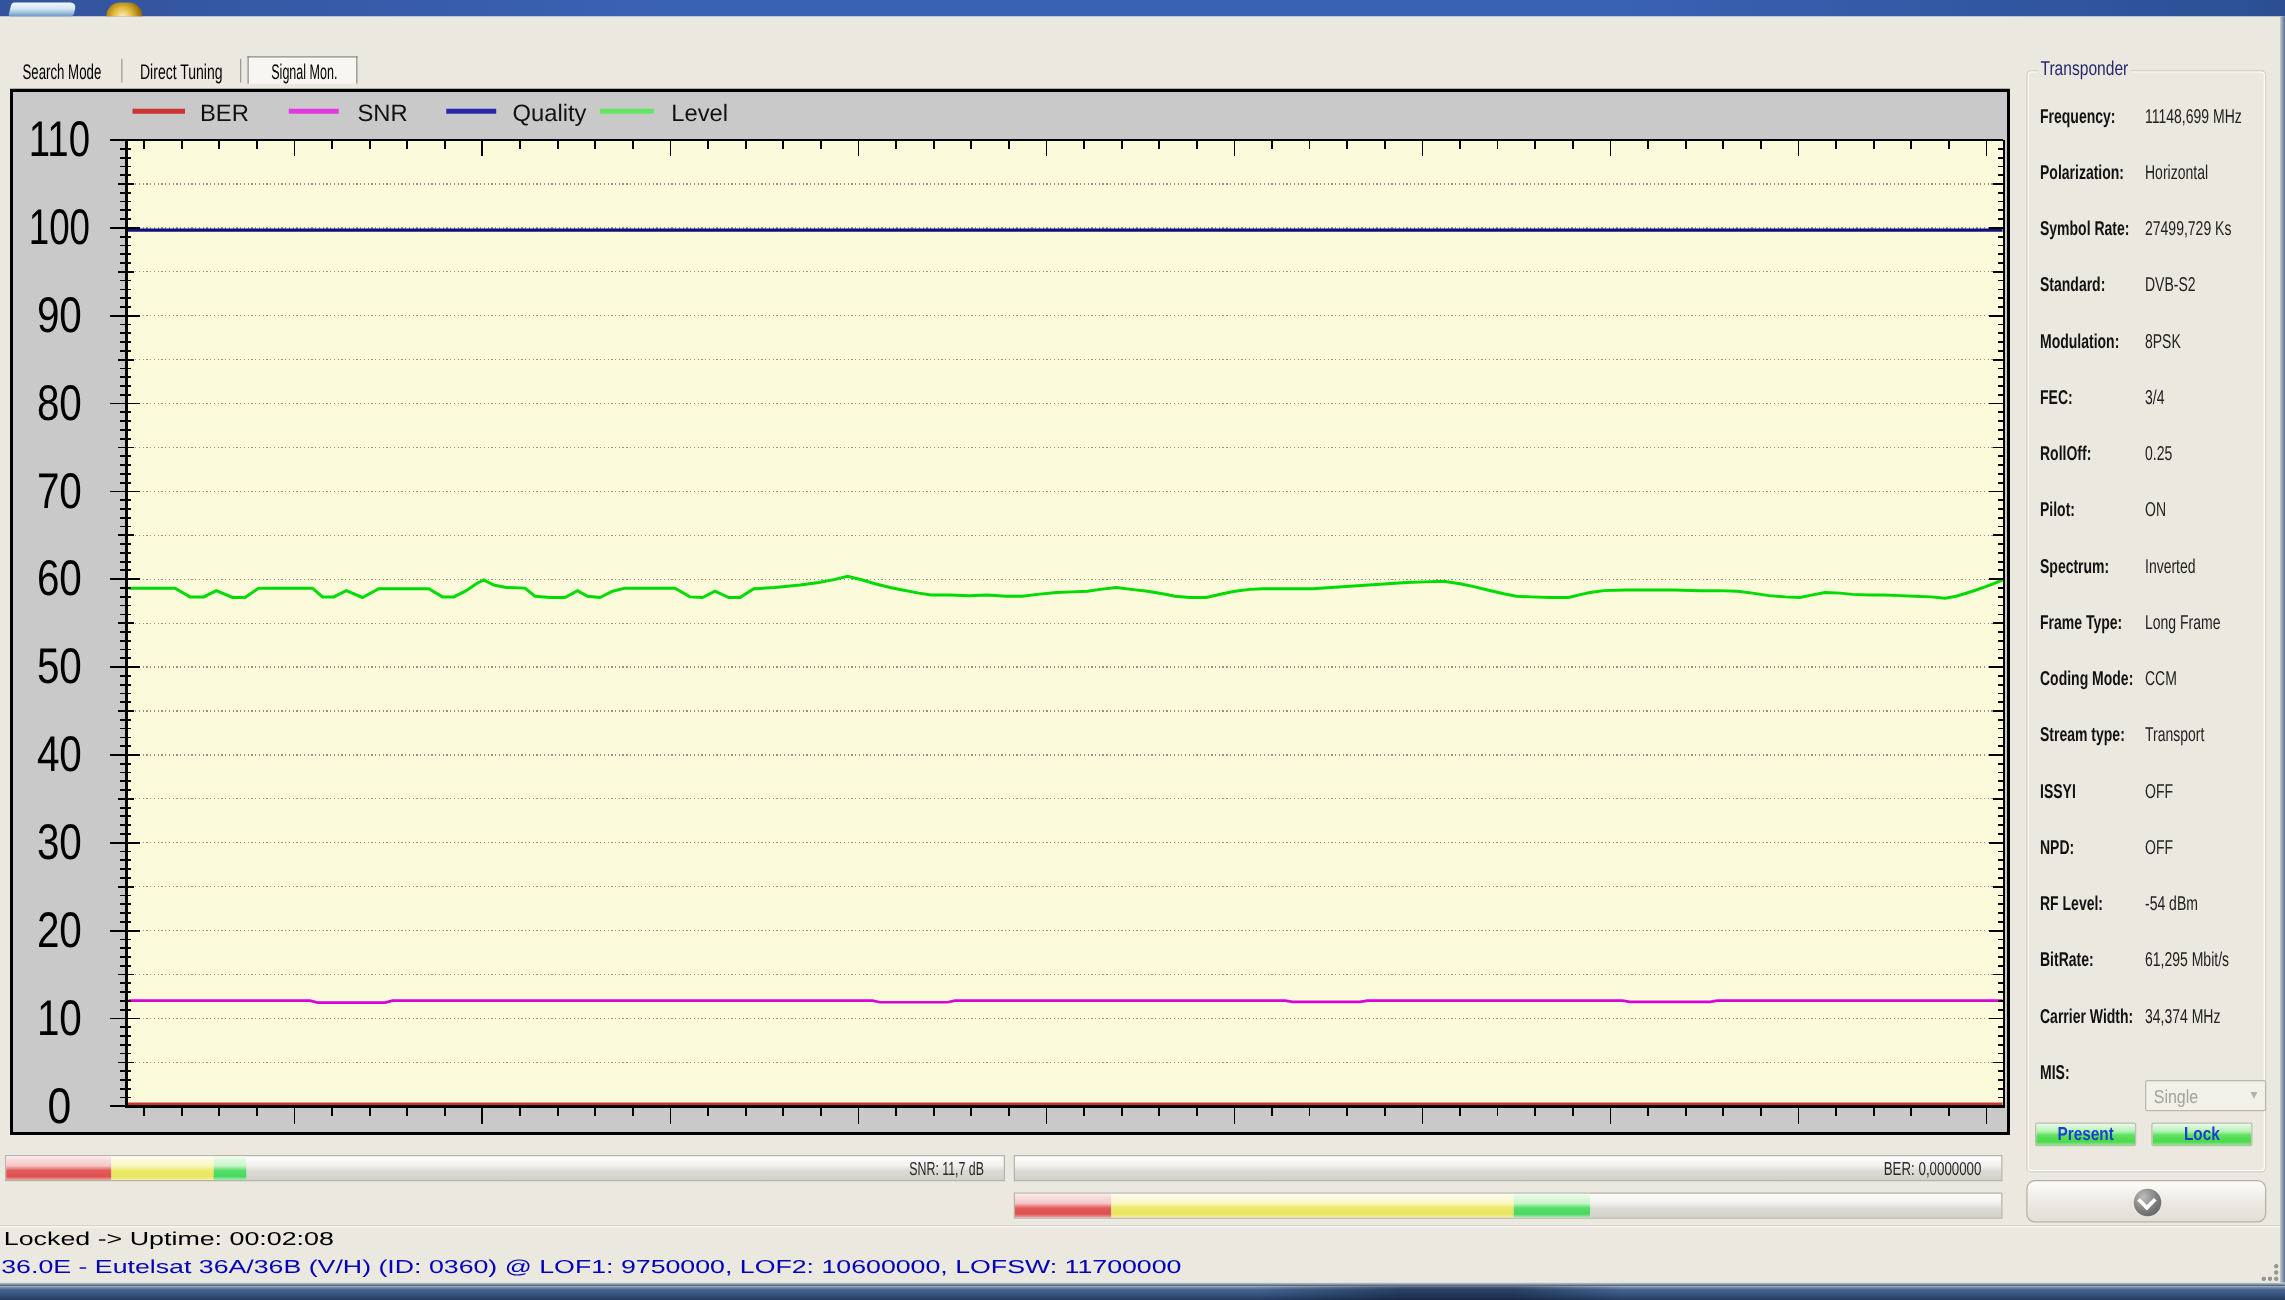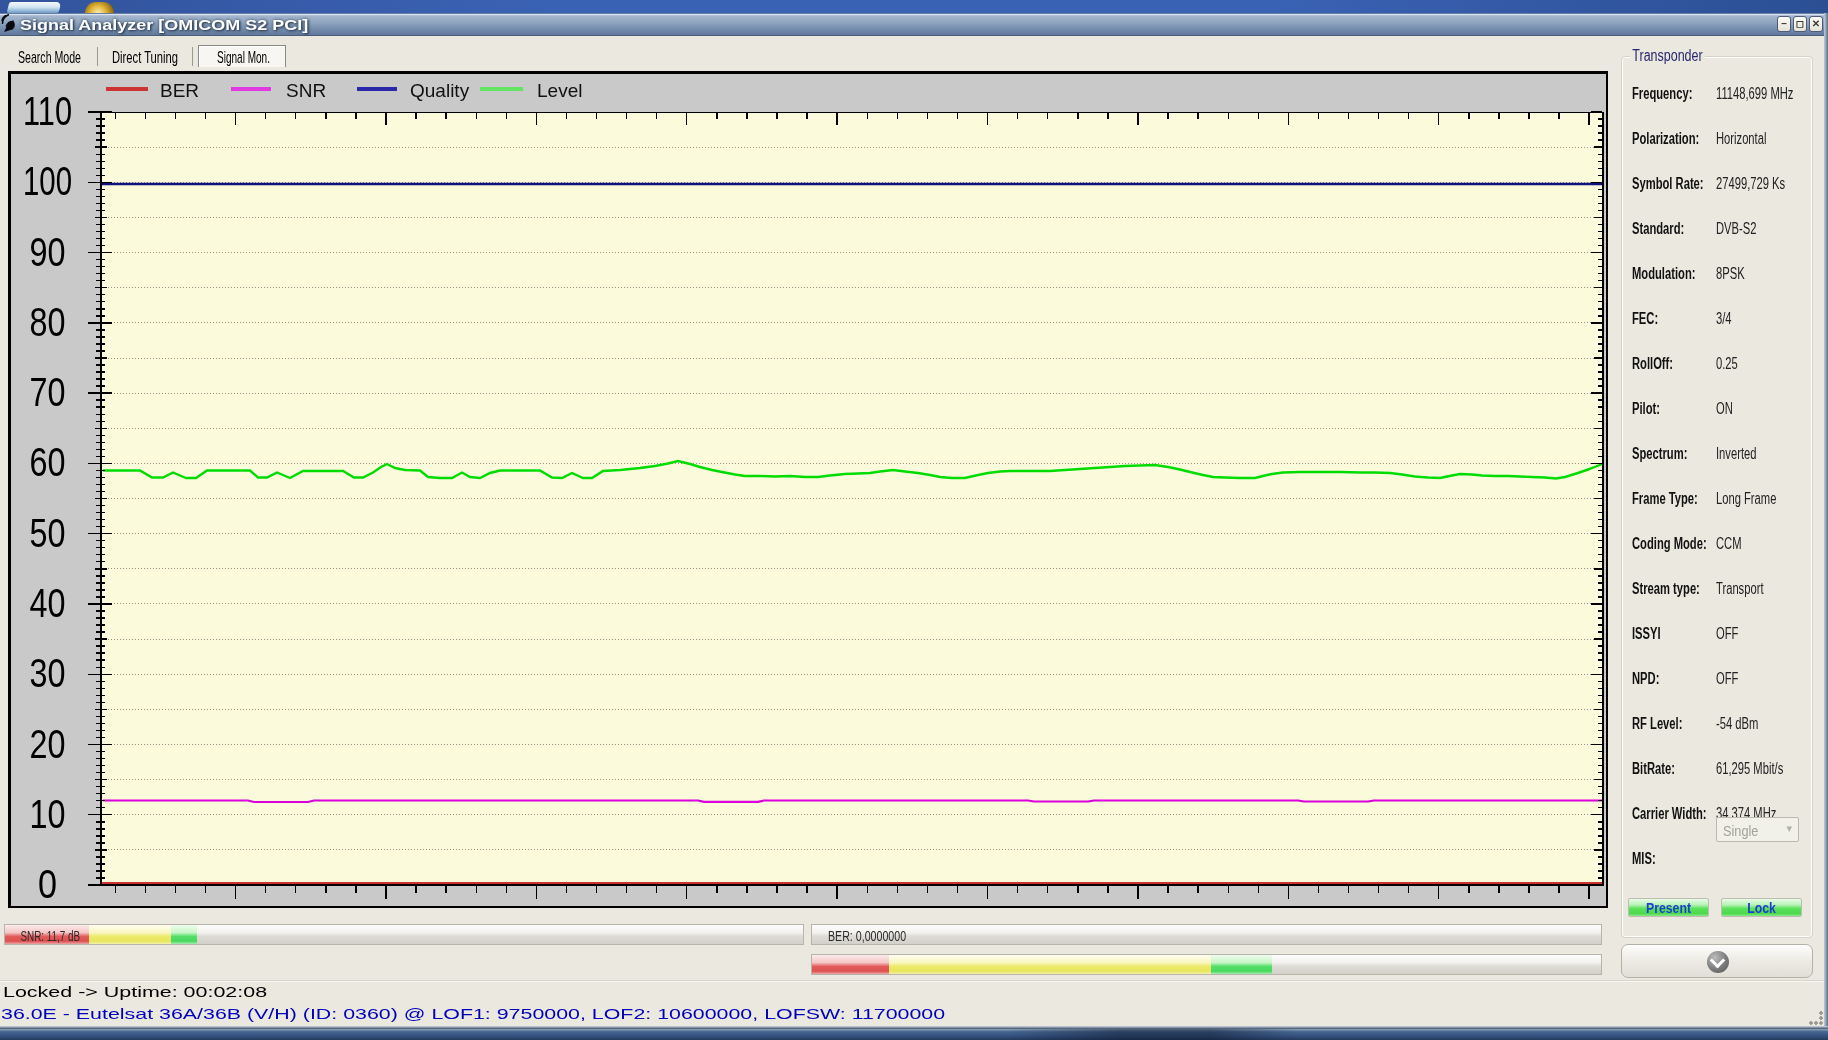--- a/index.html
+++ b/index.html
@@ -21,40 +21,40 @@
 #activetab { position:absolute; left:198px; top:45px; width:88px; height:22px; background:#f7f6f2;
   border:1px solid #8a8a84; border-bottom:none; box-shadow:inset 1px 1px 0 #fff; }
 #gbox { position:absolute; left:1621px; top:56px; width:192px; height:882px;
   border:1px solid #d5d2c8; border-radius:4px; box-shadow:inset 0 0 0 1px #fdfdfb; }
 #gboxlab { position:absolute; left:1630px; top:47px; padding:0 3px; background:#ebe8e0; font-size:16px; color:#27276e;
   transform:scaleX(0.78); transform-origin:0 0; white-space:nowrap; }
 .plab { position:absolute; left:1632px; font-size:16px; font-weight:bold; color:#111; white-space:nowrap;
   transform:scaleX(0.70); transform-origin:0 0; }
 .pval { position:absolute; left:1716px; font-size:16px; color:#222; white-space:nowrap;
   transform:scaleX(0.70); transform-origin:0 0; }
-#mis { position:absolute; left:1716px; top:817px; width:83px; height:25px; background:#f1f0e9;
+#mis { position:absolute; left:1716px; top:864px; width:97px; height:25px; background:#f1f0e9;
   border:1px solid #bcb8ae; border-radius:2px; }
 #mis .t { position:absolute; left:6px; top:4px; font-size:15px; color:#a3a39b; transform:scaleX(0.85); transform-origin:0 0; }
 #mis .a { position:absolute; right:6px; top:4px; font-size:11px; color:#b2b2aa; }
 .glite { position:absolute; top:898px; width:81px; height:19px; border:1px solid #c0bcb2; border-radius:2px;
   background:linear-gradient(to bottom,#eafbea 0%,#b6f2b6 35%,#5ce25c 55%,#4ed84e 85%,#8aea8a 100%); }
 .glite span { display:block; text-align:center; font-size:15px; font-weight:bold; color:#1d3fd0; line-height:17px;
   transform:scaleX(0.82); }
 #chevbtn { position:absolute; left:1621px; top:944px; width:192px; height:34px; border:1px solid #b5b1a7;
   border-radius:7px; background:linear-gradient(#fdfdfc,#eceae3 50%,#e2dfd7); }
 #chev { position:absolute; left:85px; top:6px; width:22px; height:22px; border-radius:50%;
   background:radial-gradient(circle at 35% 30%, #bdbdbd, #7a7a7a 55%, #585858); }
 #chev:after { content:""; position:absolute; left:5px; top:4px; width:8px; height:8px;
   border-right:3px solid #fff; border-bottom:3px solid #fff; transform:rotate(45deg); }
 .pbar { position:absolute; height:21px; border:1px solid #b8b4ab; background:linear-gradient(to bottom,#fdfdfd 0%,#f2f1ee 40%,#dddbd5 60%,#d2d0c9 100%); }
 .seg { position:absolute; top:0; height:19px; }
 .seg.r { background:linear-gradient(to bottom,#fbeaea 0%,#f5c6c6 40%,#e25b5b 60%,#dd5050 85%,#eda5a5 100%); }
 .seg.y { background:linear-gradient(to bottom,#fdfdf0 0%,#faf6c0 40%,#ecea6a 60%,#e8e55e 85%,#f4f0a8 100%); }
 .seg.g { background:linear-gradient(to bottom,#eefdee 0%,#c8f5c8 40%,#55df6a 60%,#48d75e 85%,#a8eeb2 100%); }
-.ptext { position:absolute; left:0; top:2px; width:100%; text-align:left; font-size:15px; color:#2a2a2a; }
+.ptext { position:absolute; left:0; top:2px; width:100%; text-align:right; font-size:15px; color:#2a2a2a; }
 #st1 { position:absolute; left:3px; top:983px; font-size:15px; color:#000; transform:scaleX(1.43); transform-origin:0 0; white-space:nowrap; }
 #st2 { position:absolute; left:1px; top:1005px; font-size:15px; color:#0000bb; transform:scaleX(1.425); transform-origin:0 0; white-space:nowrap; }
 #grip { position:absolute; left:1806px; top:1008px; width:18px; height:18px;
   background:
    radial-gradient(circle at 15px 15px, #9a978e 1.5px, transparent 2px),
    radial-gradient(circle at 10px 15px, #9a978e 1.5px, transparent 2px),
    radial-gradient(circle at 15px 10px, #9a978e 1.5px, transparent 2px),
    radial-gradient(circle at 5px 15px, #9a978e 1.5px, transparent 2px),
    radial-gradient(circle at 15px 5px, #9a978e 1.5px, transparent 2px); }
 #rborder { position:absolute; right:0; top:13px; width:4px; height:1015px;
@@ -64,31 +64,20 @@
   background:linear-gradient(to bottom, #8fa3ba 0%, #44658f 25%, #365481 60%, #243a5e 100%); }
 #taskbar:after { content:""; position:absolute; left:55%; top:0; width:16%; height:100%;
   background:linear-gradient(to right, transparent, rgba(10,20,40,0.45) 40%, rgba(10,20,40,0.45) 70%, transparent); }
 </style></head>
 <body>
 <div id="scene">
   <div id="desk">
       <div id="dicon1"></div>
       <div id="dicon2"></div>
     </div>
-  <div id="title">
-    <svg width="17" height="19" viewBox="0 0 17 19" style="position:absolute;left:1px;top:1px">
-      <path d="M3 18 L7 10 L13 15 Z" fill="#0a0a10"></path>
-      <path d="M4.5 12.5 Q6 6.5 12.5 6.5 Q14.5 9.5 13.5 13.5 Q9 15.5 4.5 12.5 Z" fill="#0a0a10"></path>
-      <path d="M1 7 A7 7 0 0 1 5 1.5 M1.5 10 A10 10 0 0 1 8 0.5" stroke="#0a0a10" stroke-width="1.5" fill="none"></path>
-    </svg>
-    <div class="txt">Signal Analyzer [OMICOM S2 PCI]</div>
-    <div class="wbtn" style="left:1777px">–</div>
-    <div class="wbtn" style="left:1793px">◻</div>
-    <div class="wbtn" style="left:1809px">✕</div>
-  </div>
   <div class="tabtxt" style="left:18px;transform:scaleX(0.623)">Search Mode</div>
   <div class="tabsep" style="left:97px"></div>
   <div class="tabtxt" style="left:112px;transform:scaleX(0.659)">Direct Tuning</div>
   <div class="tabsep" style="left:192px"></div>
   <div id="activetab"></div>
   <div class="tabtxt" style="left:217px;z-index:3;transform:scaleX(0.59)">Signal Mon.</div>
   <svg width="1600" height="837" viewBox="0 0 1600 837" style="position:absolute;left:8px;top:71px;" shape-rendering="crispEdges">
 <rect x="0" y="0" width="1600" height="837" fill="#c9c9c9" stroke="#000" stroke-width="5"></rect>
 <rect x="94" y="41" width="1500" height="773" fill="#fbfbdc"></rect>
 <path d="M97 778.9H1592 M97 743.7H1592 M97 708.6H1592 M97 673.5H1592 M97 638.3H1592 M97 603.2H1592 M97 568.0H1592 M97 532.9H1592 M97 497.8H1592 M97 462.6H1592 M97 427.5H1592 M97 392.4H1592 M97 357.2H1592 M97 322.1H1592 M97 287.0H1592 M97 251.8H1592 M97 216.7H1592 M97 181.5H1592 M97 146.4H1592 M97 111.3H1592 M97 76.1H1592" stroke="#9a9186" stroke-width="1" stroke-dasharray="1 2" fill="none"></path>

